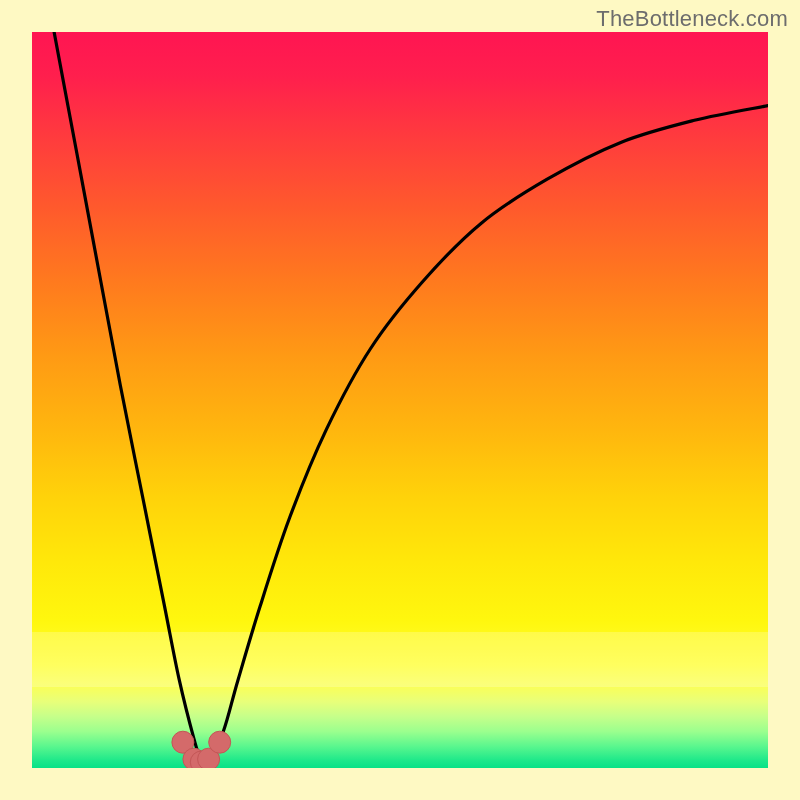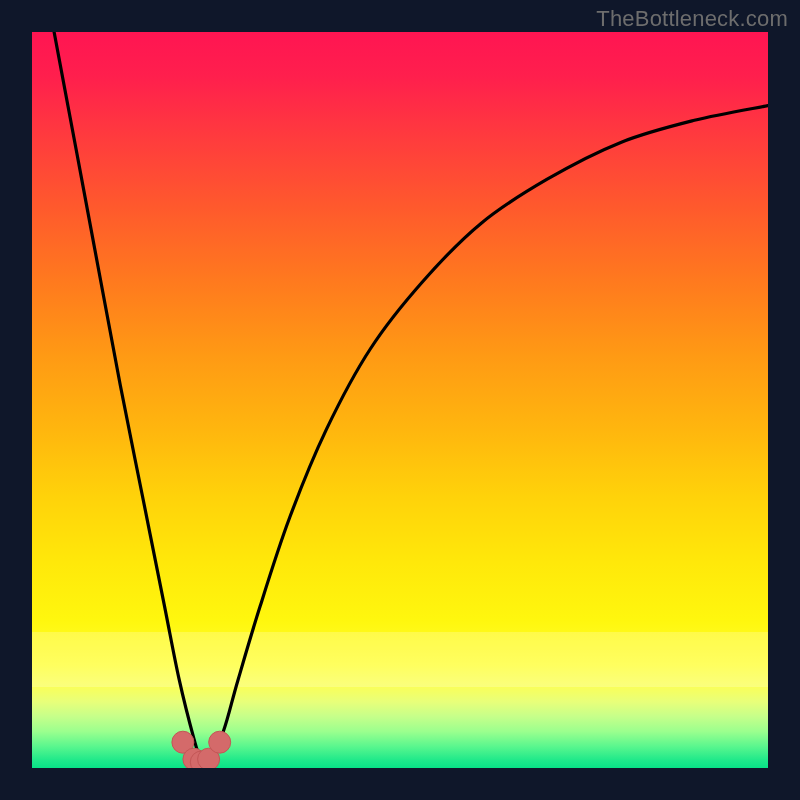--- a/index.html
+++ b/index.html
@@ -10,21 +10,21 @@
     overflow: hidden;
     background: #000;
     font-family: Arial, Helvetica, sans-serif;
   }
   .frame {
     position: absolute;
     left: 0;
     top: 0;
     width: 800px;
     height: 800px;
-    background: #0f172a;
+    background: #fef9c3;
   }
   .plot {
     position: absolute;
     left: 32px;
     top: 32px;
     width: 736px;
     height: 736px;
     overflow: hidden;
   }
   .gradient {

